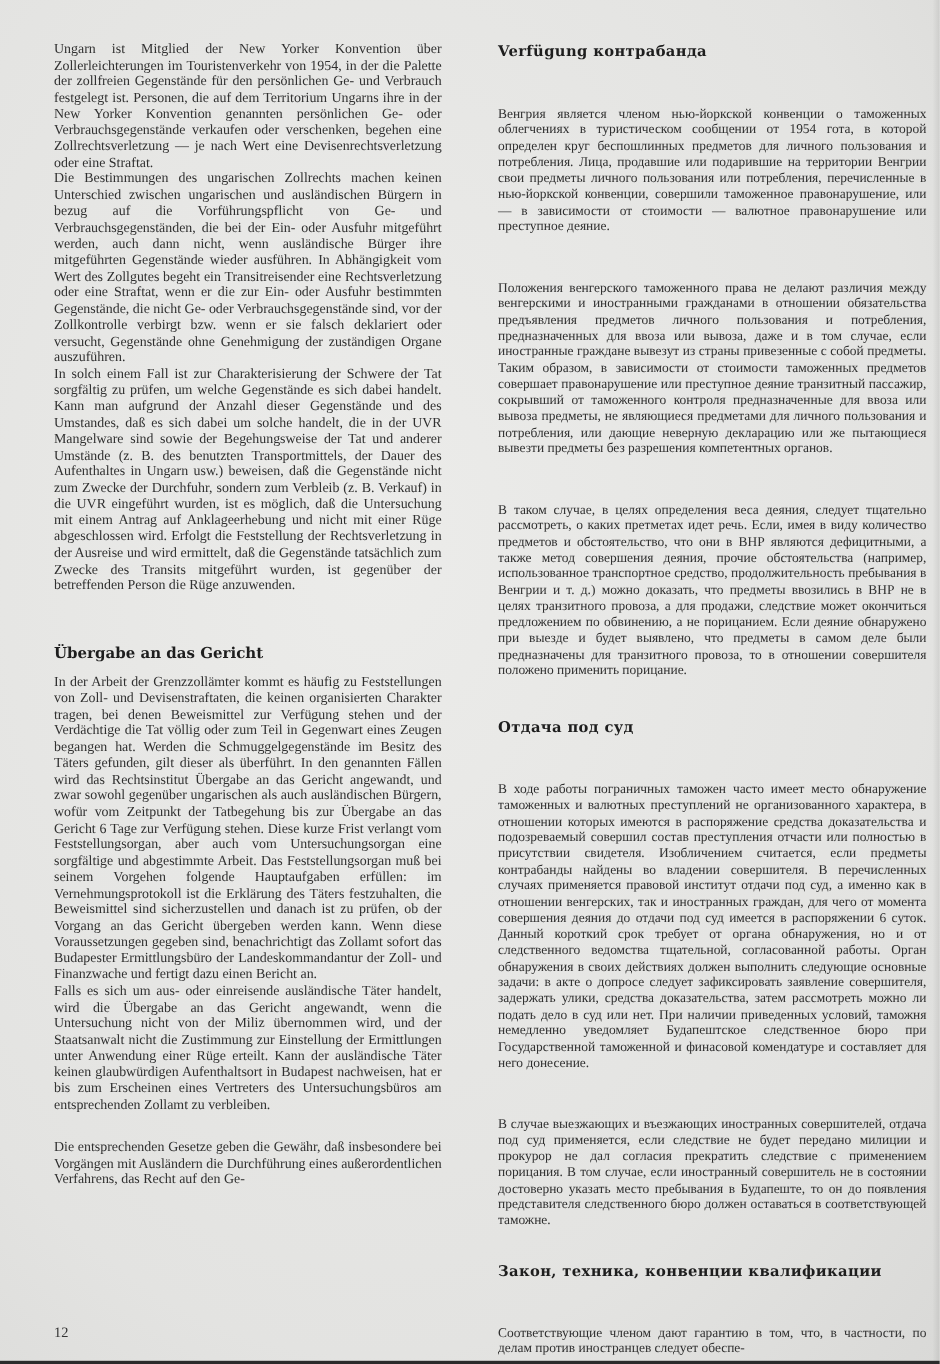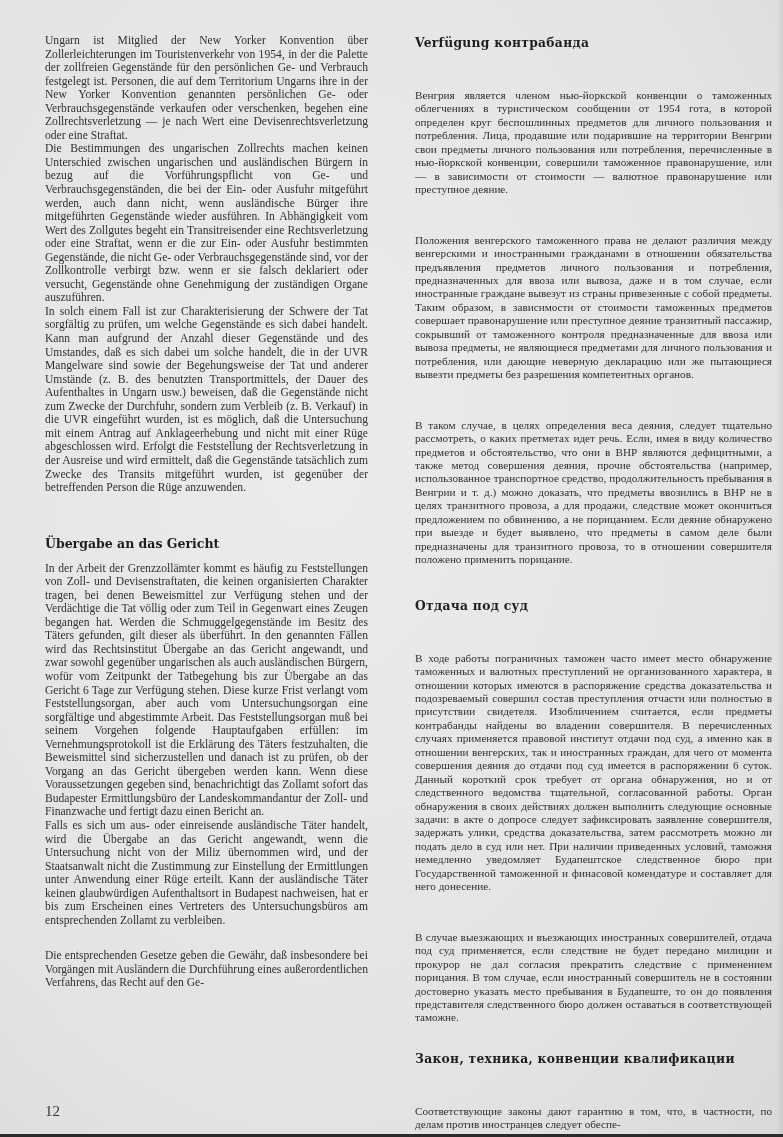--- a/index.html
+++ b/index.html
@@ -46,21 +46,21 @@
     }
     .col-ru .para { font-size: 11.2px; line-height: 13.45px; margin-top: 37px; }
     .col-ru .heading { font-size: 12.3px; letter-spacing: 0.3px; }
     .gap-de-1 { height: 40px; }
     .gap-de-2 { height: 22px; }
     .gap-ru-1 { height: 30px; }
     .gap-ru-2 { height: 25px; }
     .page-number {
       position: absolute; left: 45px; top: 1103px;
       font-family: "Liberation Serif", "DejaVu Serif", serif;
-      font-size: 15px; color: #333;
+      font-size: 12px; color: #333;
     }
   </style>
 </head>
 <body>
 
 <div class="page">
 
   <div class="col col-de">
     <section class="section">
       <p class="para">Ungarn ist Mitglied der New Yorker Konvention über Zollerleichterungen im Touristenverkehr von 1954, in der die Palette der zollfreien Gegenstände für den persönlichen Ge- und Verbrauch festgelegt ist. Personen, die auf dem Territorium Ungarns ihre in der New Yorker Konvention genannten persönlichen Ge- oder Verbrauchsgegenstände verkaufen oder verschenken, begehen eine Zollrechtsverletzung — je nach Wert eine Devisenrechtsverletzung oder eine Straftat.</p>
@@ -88,20 +88,20 @@
     </section>
     <div class="gap-ru-1"></div>
     <section class="section">
       <h2 class="heading">Отдача под суд</h2>
       <p class="para">В ходе работы пограничных таможен часто имеет место обнаружение таможенных и валютных преступлений не организованного характера, в отношении которых имеются в распоряжение средства доказательства и подозреваемый совершил состав преступления отчасти или полностью в присутствии свидетеля. Изобличением считается, если предметы контрабанды найдены во владении совершителя. В перечисленных случаях применяется правовой институт отдачи под суд, а именно как в отношении венгерских, так и иностранных граждан, для чего от момента совершения деяния до отдачи под суд имеется в распоряжении 6 суток. Данный короткий срок требует от органа обнаружения, но и от следственного ведомства тщательной, согласованной работы. Орган обнаружения в своих действиях должен выполнить следующие основные задачи: в акте о допросе следует зафиксировать заявление совершителя, задержать улики, средства доказательства, затем рассмотреть можно ли подать дело в суд или нет. При наличии приведенных условий, таможня немедленно уведомляет Будапештское следственное бюро при Государственной таможенной и финасовой комендатуре и составляет для него донесение.</p>
       <p class="para">В случае выезжающих и въезжающих иностранных совершителей, отдача под суд применяется, если следствие не будет передано милиции и прокурор не дал согласия прекратить следствие с применением порицания. В том случае, если иностранный совершитель не в состоянии достоверно указать место пребывания в Будапеште, то он до появления представителя следственного бюро должен оставаться в соответствующей таможне.</p>
     </section>
     <div class="gap-ru-2"></div>
     <section class="section">
       <h2 class="heading">Закон, техника, конвенции квалификации</h2>
-      <p class="para">Соответствующие законы дают гарантию в том, что, в частности, по делам против иностранцев следует обеспе-</p>
+      <p class="para">Соответствующие членом дают гарантию в том, что, в частности, по делам против иностранцев следует обеспе-</p>
     </section>
   </div>
 
   <div class="page-number">12</div>
   <div class="right-edge"></div>
   <div class="bottom-edge"></div>
 </div>
 
 </body></html>

